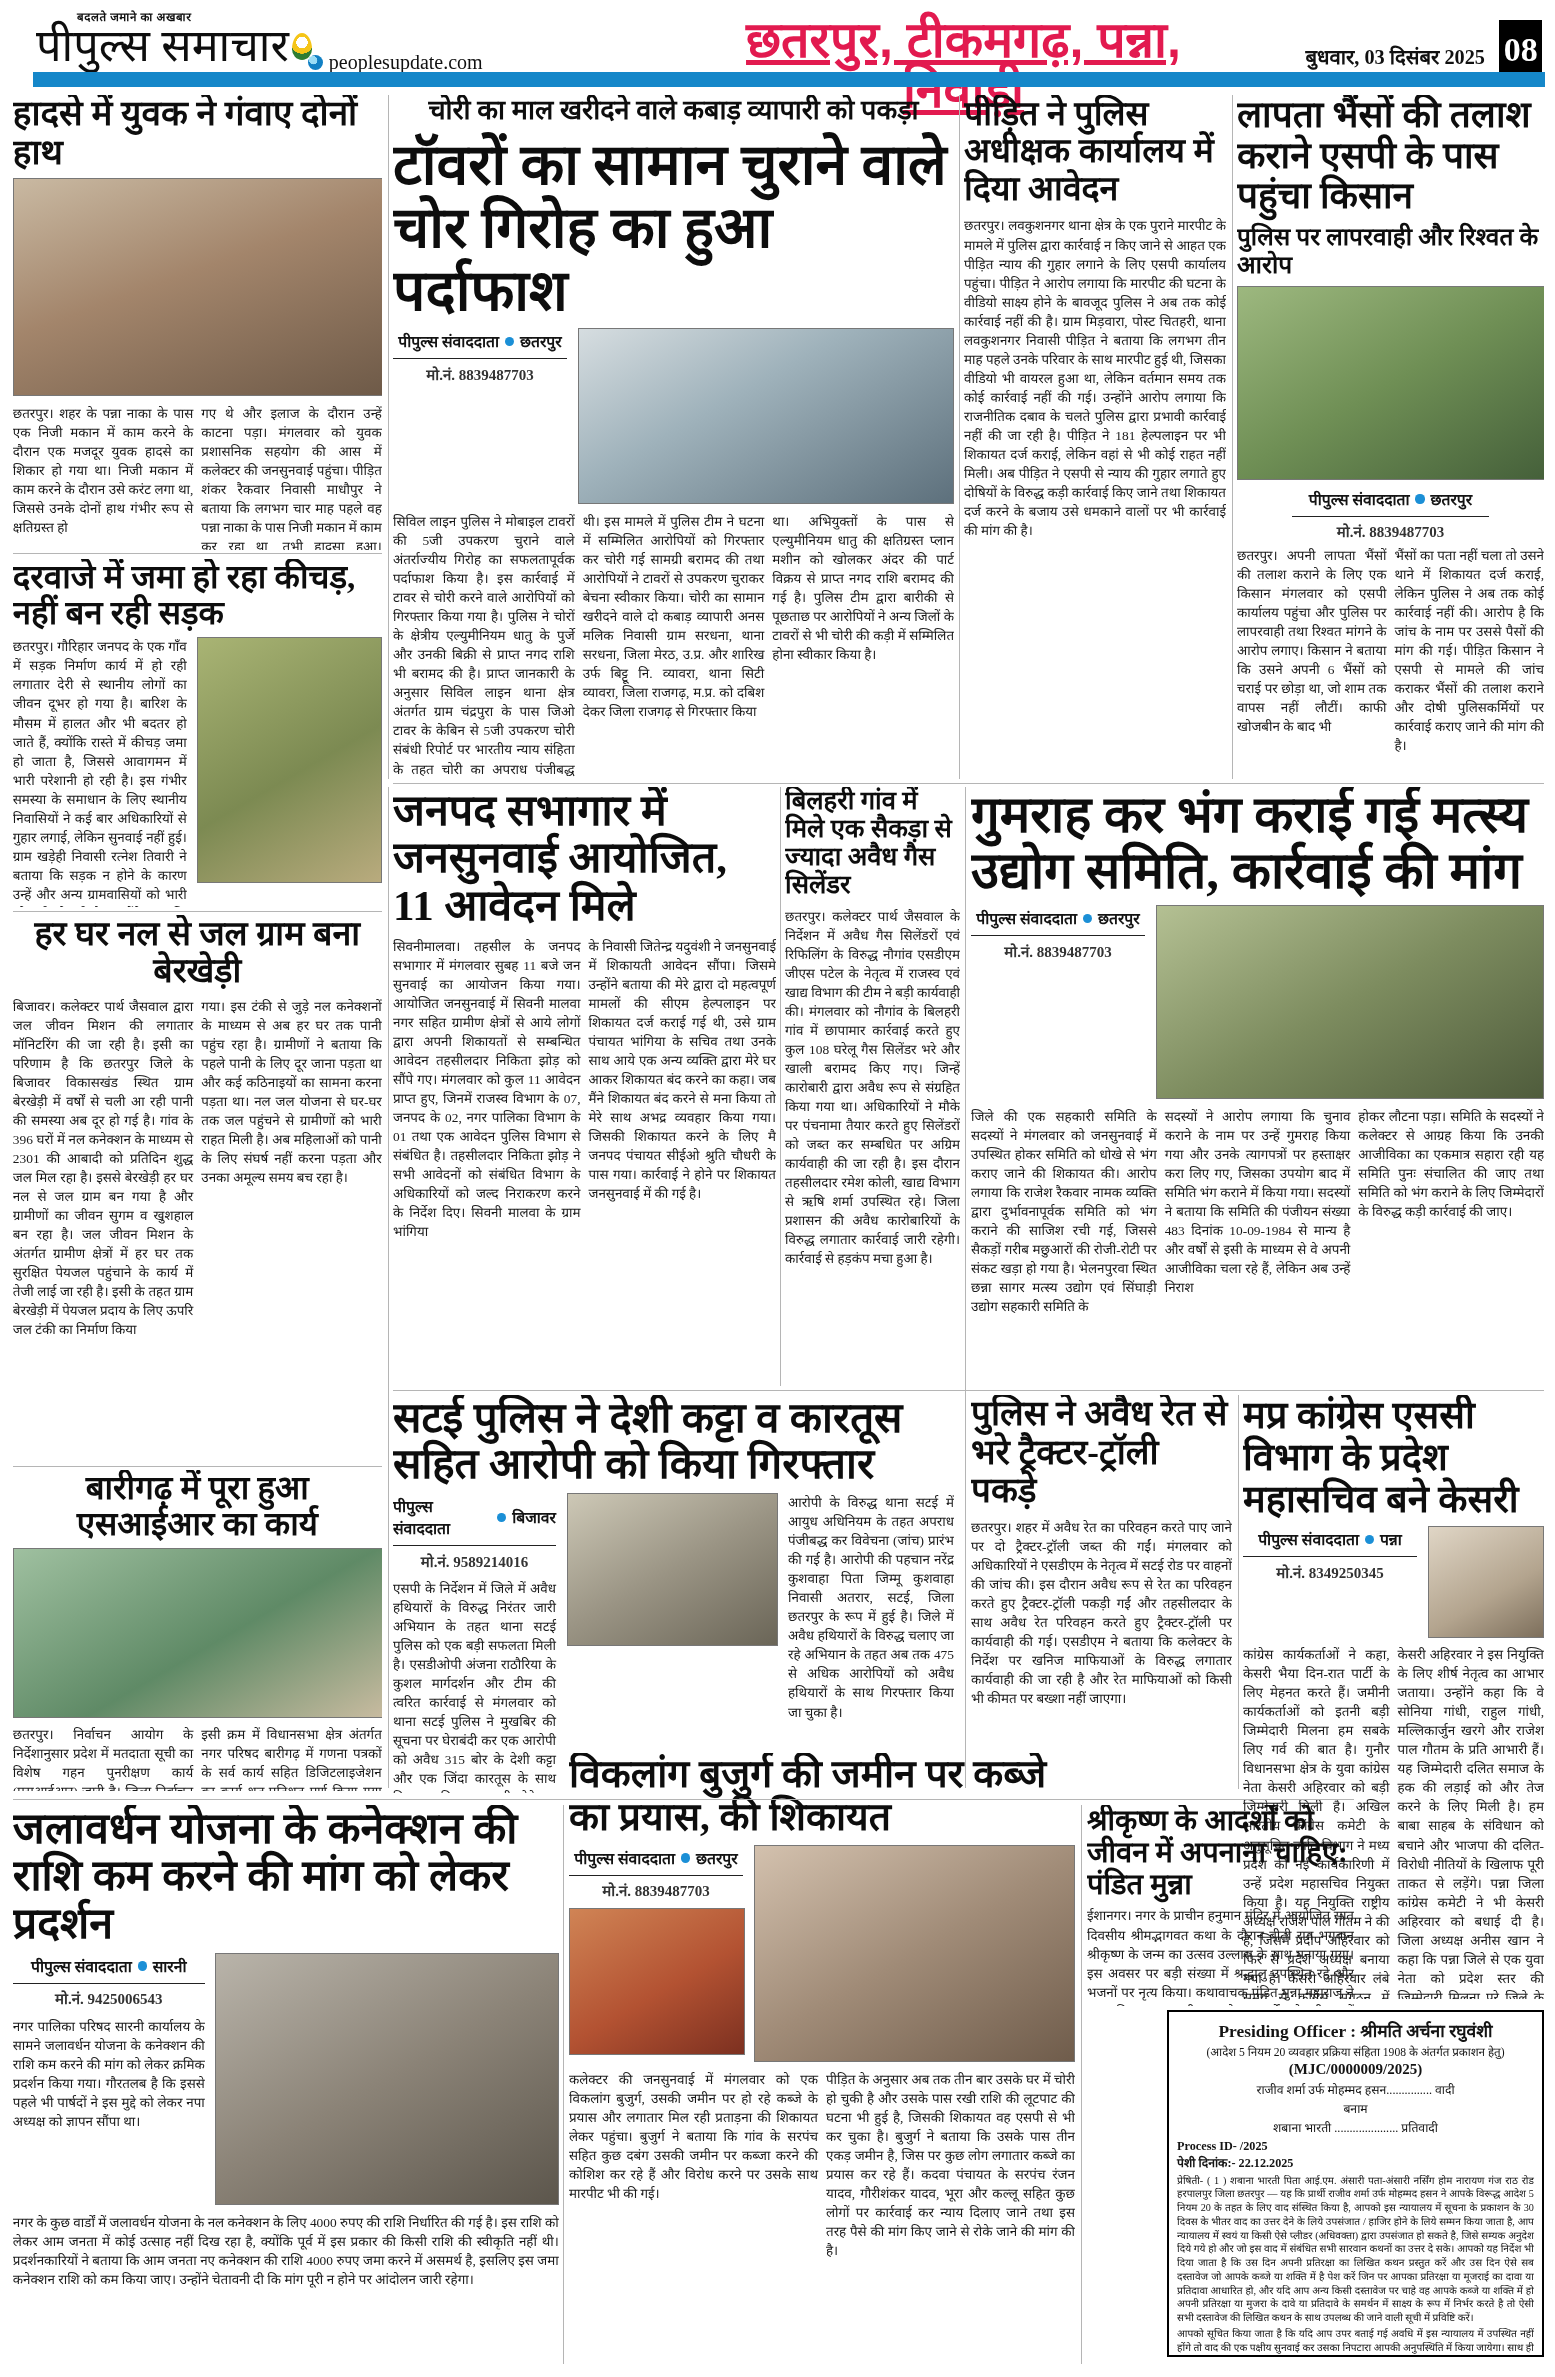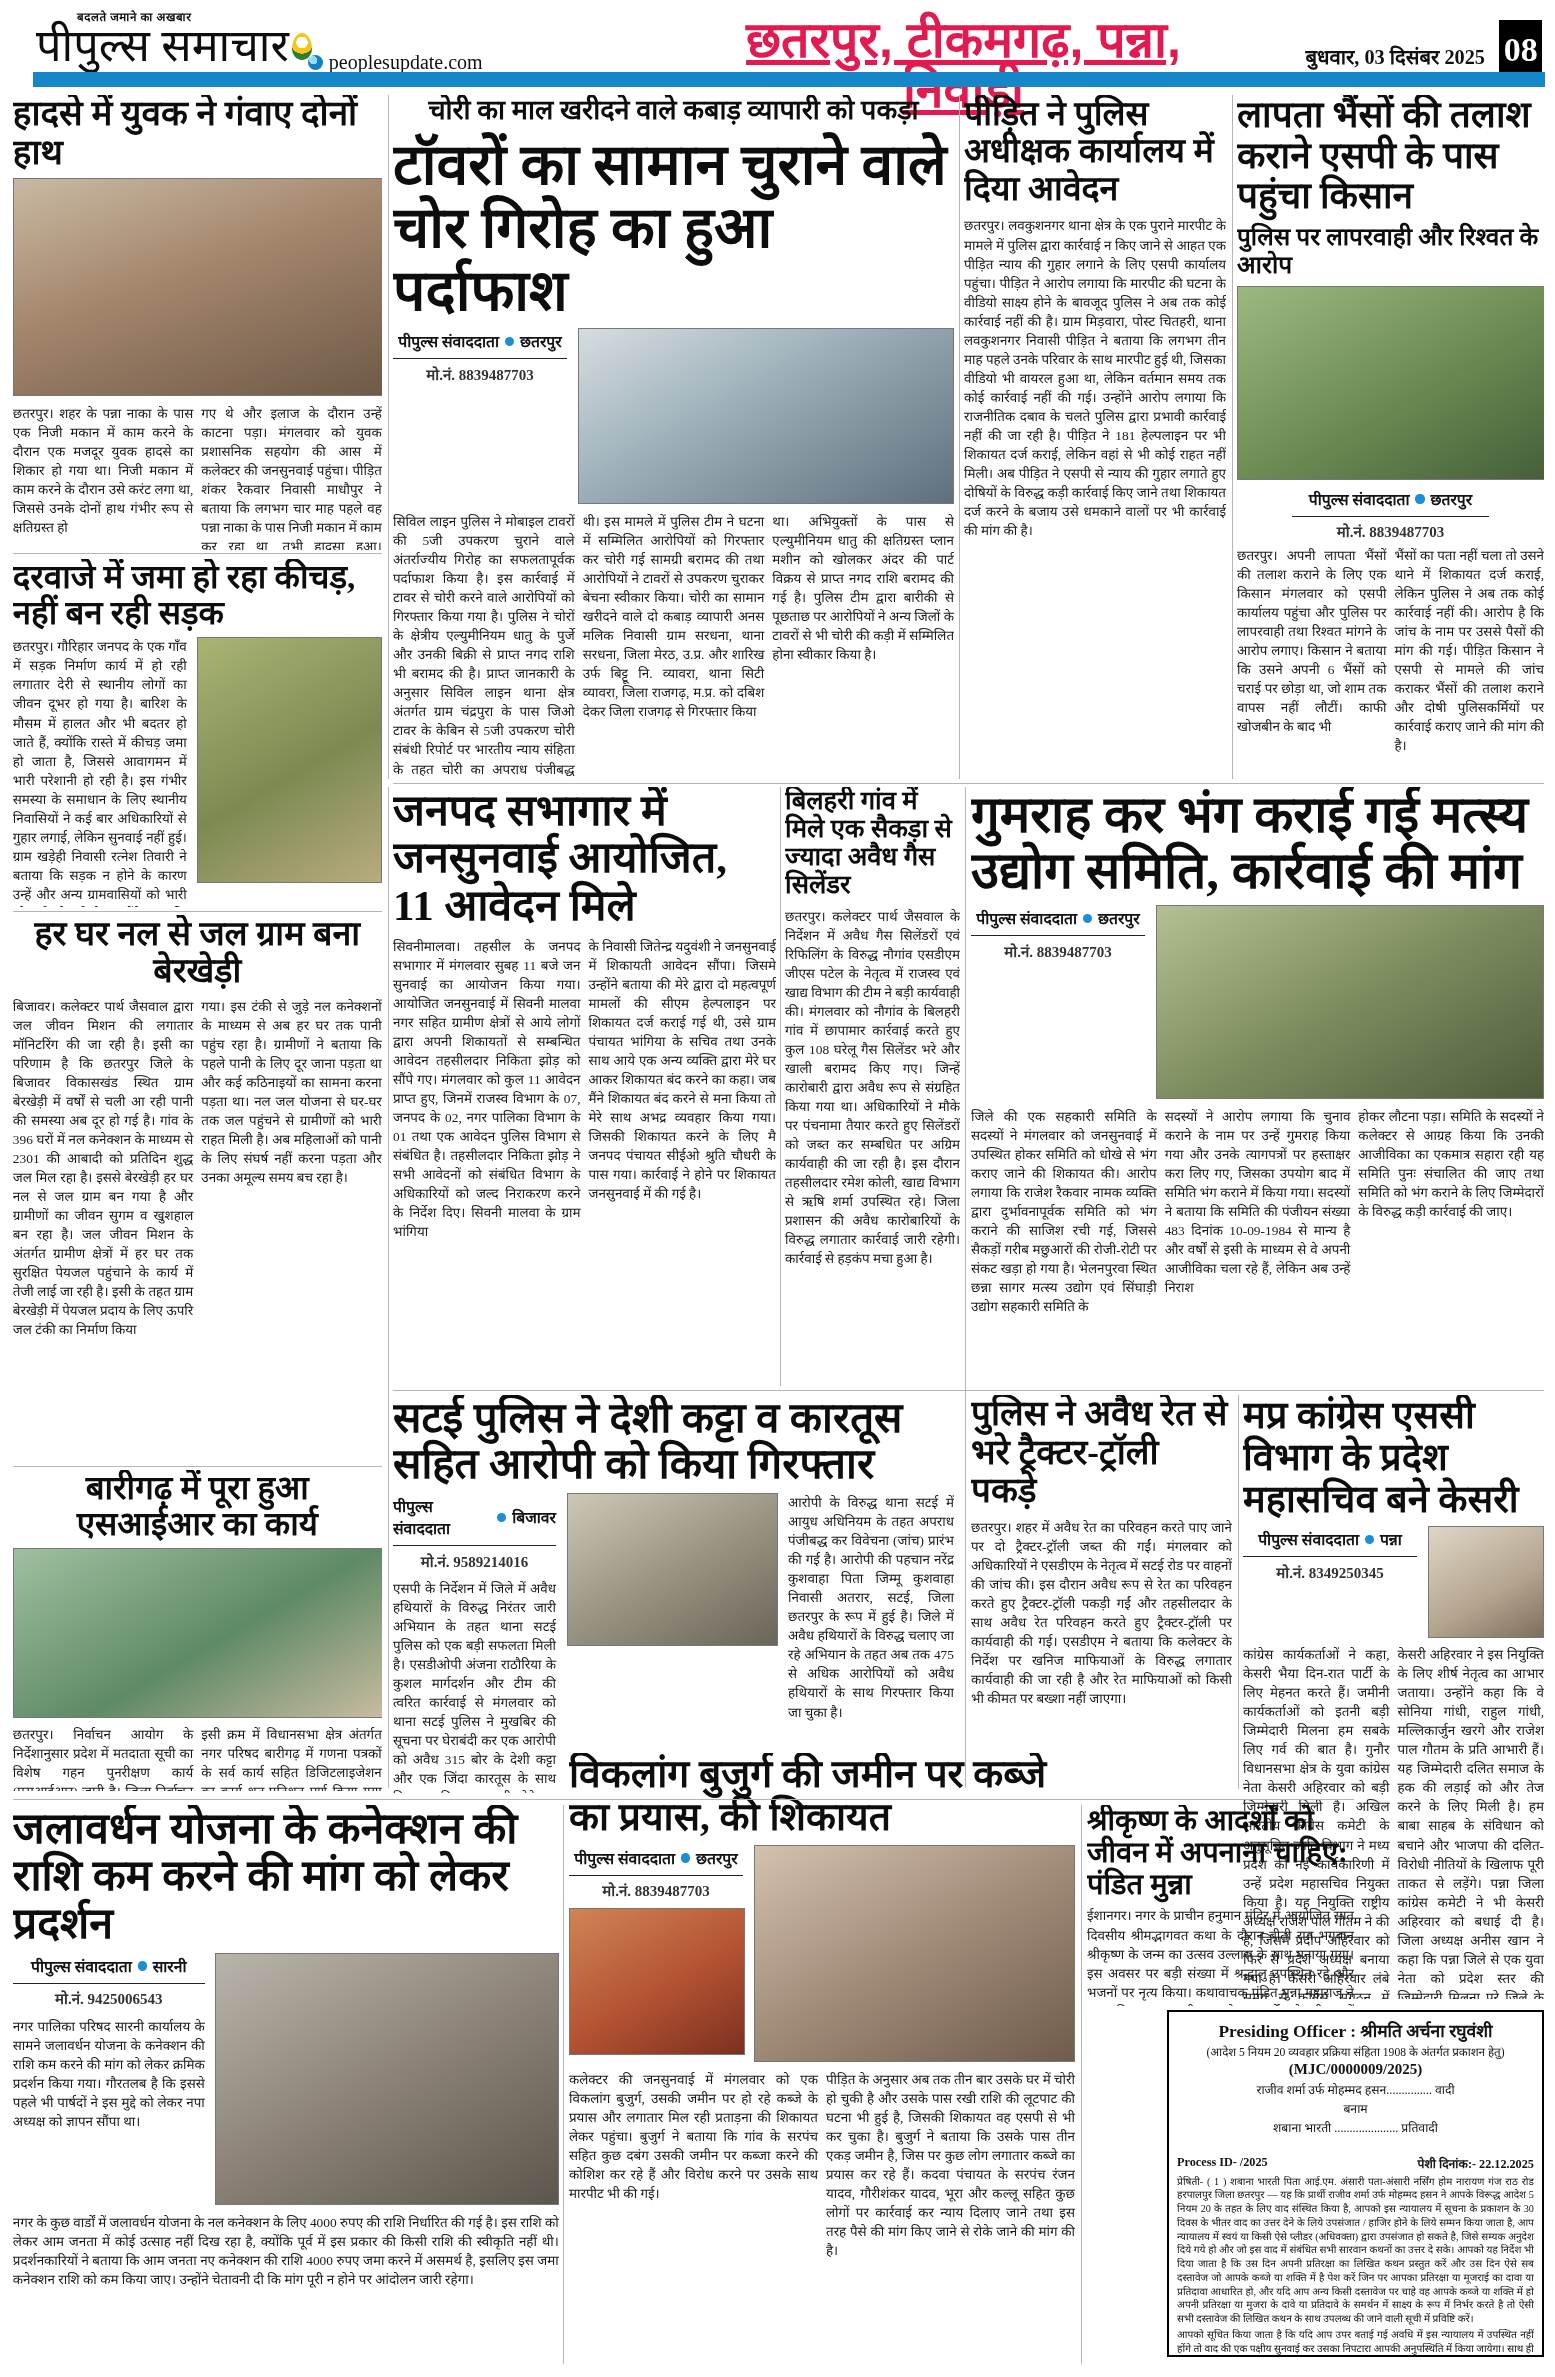--- a/index.html
+++ b/index.html
@@ -52,21 +52,21 @@
   .vr{position:absolute;width:0.6px;background:#b5b5b5;}
   .hrr{position:absolute;height:0.6px;background:#b5b5b5;}
   
   #notice{position:absolute;left:1167px;top:2010px;width:377px;height:347px;border:2.9px solid #000;
      background:#fff;padding:5.8px 8.1px;box-sizing:border-box;overflow:hidden;}
   .notice-title{text-align:center;font-size:17.4px;font-weight:bold;}
   .notice-title .latin{font-family:"Liberation Serif",serif;margin-top:46px;}
   .notice-sub{text-align:center;font-size:11.6px;margin-top:2.3px;}
   .notice-case{text-align:center;font-size:15px;font-weight:bold;margin-top:2.3px;}
   .notice-party{text-align:center;font-size:12.2px;margin-top:2.3px;}
-  .notice-meta{display:flex;justify-content:space-between;font-size:12.2px;font-weight:bold;margin-top:19px;}
+  .notice-meta{display:flex;justify-content:space-between;font-size:12.2px;font-weight:bold;margin-top:3px;flex-direction:column;}
   .notice-body{font-size:10.2px;line-height:1.35;text-align:justify;margin-top:2.3px;}
 </style>
 </head>
 <body>
 
 <div id="page">
 
   <header id="masthead">
     <div class="logo-block">
       <div class="logo-tagline">बदलते जमाने का अखबार</div>

